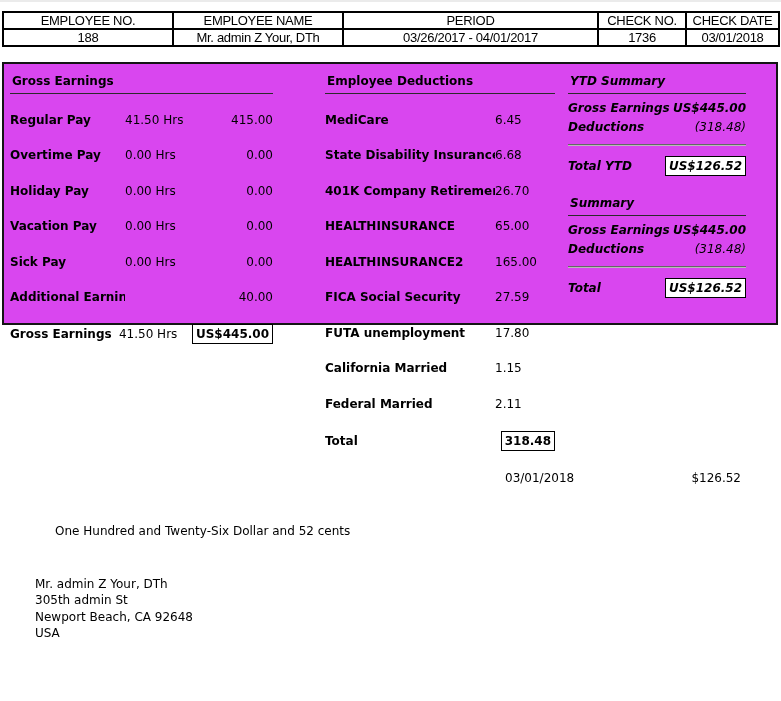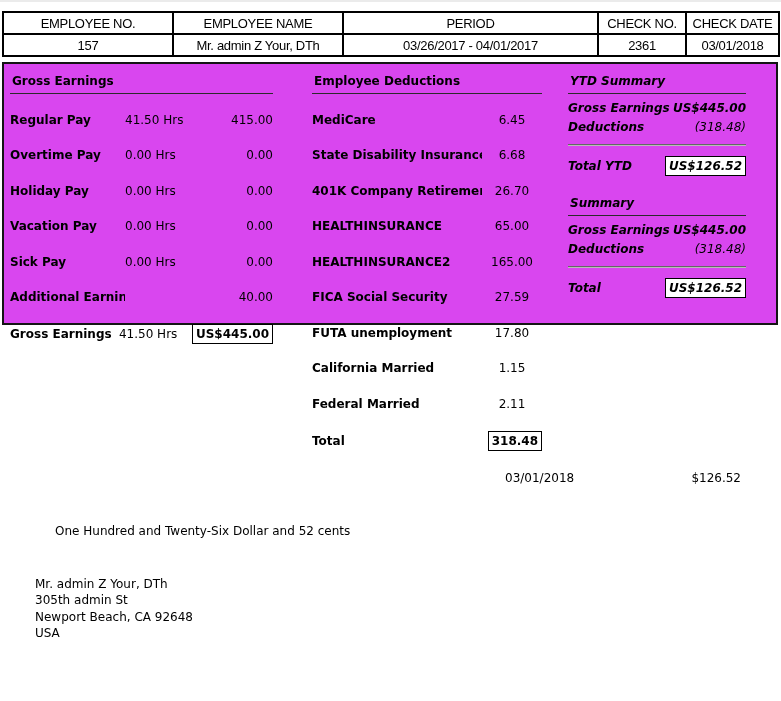--- a/index.html
+++ b/index.html
@@ -27,55 +27,55 @@
     width: 776px;
     border-collapse: collapse;
     table-layout: fixed;
     font-family: "Liberation Sans", sans-serif;
     font-size: 13px;
     letter-spacing: -0.3px;
   }
   .emp-table td {
     border: 2px solid #000000;
     text-align: center;
-    height: 22px;
+    height: 17px;
     padding: 0 4px;
     white-space: nowrap;
     overflow: hidden;
   }
   
   .main-box {
     position: absolute;
     left: 2px; top: 62px;
     width: 776px; height: 263px;
     border: 2px solid #141414;
     background: #d946ef;
   }
   .col { position: absolute; top: 8px; }
   .col-earnings   { left: 6px;   width: 263px; }
-  .col-deductions { left: 308px; width: 230px; }
+  .col-deductions { left: 321px; width: 230px; }
   .col-ytd        { left: 564px; width: 178px; font-style: italic; }
   .sec-title {
     font-weight: bold;
     padding: 2px 0 5px 2px;
     border-bottom: 1px solid #2b2b2b;
     margin-bottom: 4px;
     white-space: nowrap;
   }
   .row {
     display: flex;
     align-items: center;
     height: 19.5px;
     white-space: nowrap;
     margin-top: 16px;
   }
   .row .lbl { font-weight: bold; flex: 1; overflow: hidden; }
   .row .hrs { width: 70px; text-align: left; }
   .row .amt { width: 78px; text-align: right; }
-  .row .amt-d { width: 60px; text-align: center; }
+  .row .amt-d { width: 60px; text-align: left; }
   .boxed {
     border: 1px solid #000000;
     padding: 2px 3px;
     font-weight: bold;
     background: #ffffff;
   }
   .total-earn { height: 22px; }
   .total-earn .amt-boxed { margin-left: 3px; }
   .total-ded { height: 22px; }
   
@@ -144,24 +144,24 @@
     </colgroup>
     <tbody>
         <tr>
       <td>EMPLOYEE NO.</td>
       <td>EMPLOYEE NAME</td>
       <td>PERIOD</td>
       <td>CHECK NO.</td>
       <td>CHECK DATE</td>
     </tr>
     <tr>
-      <td>157</td>
+      <td>188</td>
       <td>Mr. admin Z Your, DTh</td>
       <td>03/26/2017 - 04/01/2017</td>
-      <td>2361</td>
+      <td>1736</td>
       <td>03/01/2018</td>
     </tr>
   </tbody>
     </table>
 
   <div class="main-box">
 
     <div class="col col-earnings">
       <div class="sec-title">Gross Earnings</div>
       <div class="row">

